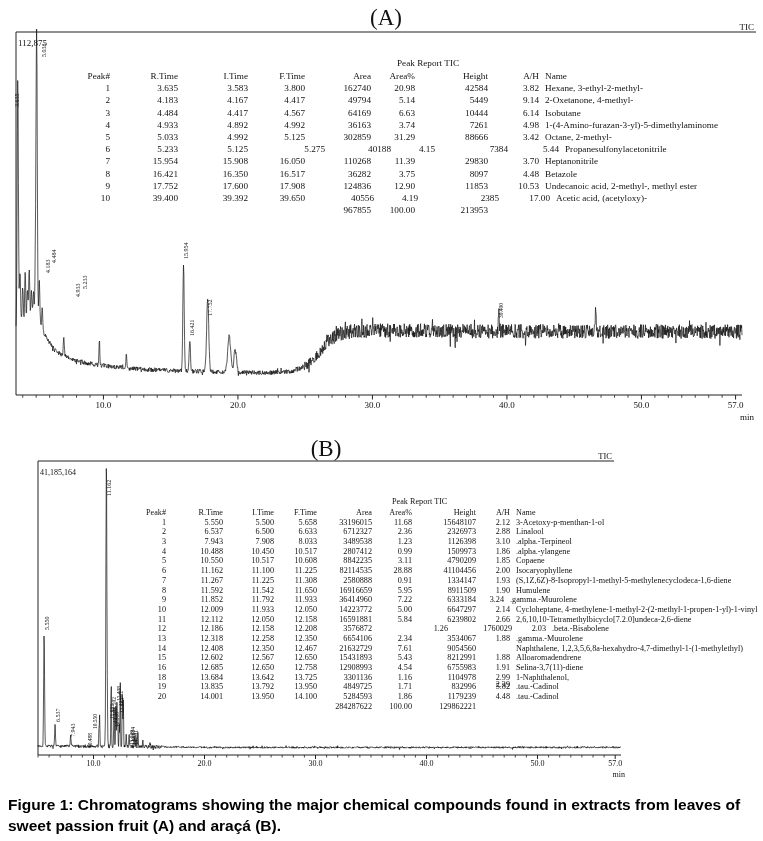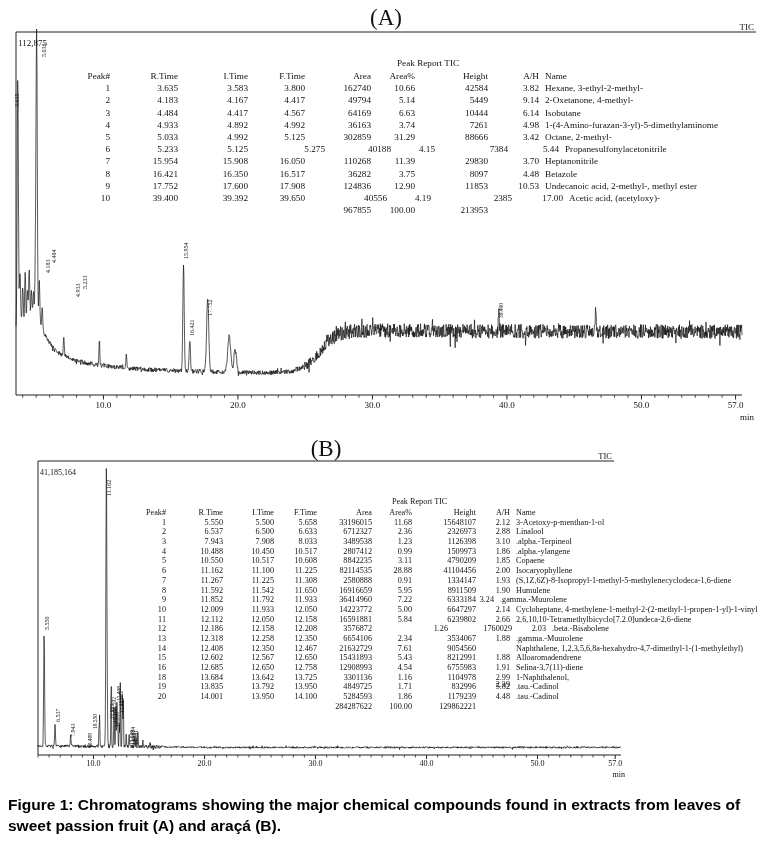--- a/index.html
+++ b/index.html
@@ -196,21 +196,21 @@
         <span class="pc" style="width: 73px;">Height</span>
         <span class="pc" style="width: 51px;">A/H</span>
         <span class="pname">Name</span>
       </div>
       <div class="prow" style="height: 12.2px; line-height: 12.2px;">
         <span class="pc" style="width: 26px;">1</span>
         <span class="pc" style="width: 68px;">3.635</span>
         <span class="pc" style="width: 70px;">3.583</span>
         <span class="pc" style="width: 57px;">3.800</span>
         <span class="pc" style="width: 66px;">162740</span>
-        <span class="pc" style="width: 44px;">10.66</span>
+        <span class="pc" style="width: 44px;">20.98</span>
         <span class="pc" style="width: 73px;">42584</span>
         <span class="pc" style="width: 51px;">3.82</span>
         <span class="pname">Hexane, 3-ethyl-2-methyl-</span>
       </div>
       <div class="prow" style="height: 12.2px; line-height: 12.2px;">
         <span class="pc" style="width: 26px;">2</span>
         <span class="pc" style="width: 68px;">4.183</span>
         <span class="pc" style="width: 70px;">4.167</span>
         <span class="pc" style="width: 57px;">4.417</span>
         <span class="pc" style="width: 66px;">49794</span>
@@ -294,21 +294,21 @@
         <span class="pc" style="width: 44px;">12.90</span>
         <span class="pc" style="width: 73px;">11853</span>
         <span class="pc" style="width: 51px;">10.53</span>
         <span class="pname">Undecanoic acid, 2-methyl-, methyl ester</span>
       </div>
       <div class="prow" style="height: 12.2px; line-height: 12.2px;">
         <span class="pc" style="width: 26px;">10</span>
         <span class="pc" style="width: 68px;">39.400</span>
         <span class="pc" style="width: 70px;">39.392</span>
         <span class="pc" style="width: 57px;">39.650</span>
-        <span class="pc" style="width: 69px; padding-left: 13px;">40556</span>
+        <span class="pc" style="width: 69px;">40556</span>
         <span class="pc" style="width: 44px;">4.19</span>
         <span class="pc" style="width: 81px;">2385</span>
         <span class="pc" style="width: 51px;">17.00</span>
         <span class="pname">Acetic acid, (acetyloxy)-</span>
       </div>
       <div class="prow" style="height: 12.2px; line-height: 12.2px;">
         <span class="pc" style="width: 26px;"></span>
         <span class="pc" style="width: 68px;"></span>
         <span class="pc" style="width: 70px;"></span>
         <span class="pc" style="width: 57px;"></span>
@@ -421,21 +421,21 @@
         <span class="pname">Humulene</span>
       </div>
       <div class="prow" style="height: 9.7px; line-height: 9.7px;">
         <span class="pc" style="width: 26px;">9</span>
         <span class="pc" style="width: 57px;">11.852</span>
         <span class="pc" style="width: 51px;">11.792</span>
         <span class="pc" style="width: 43px;">11.933</span>
         <span class="pc" style="width: 55px;">36414960</span>
         <span class="pc" style="width: 40px;">7.22</span>
         <span class="pc" style="width: 64px;">6333184</span>
-        <span class="pc" style="width: 18px;">3.24</span>
+        <span class="pc" style="width: 28px;">3.24</span>
         <span class="pname">.gamma.-Muurolene</span>
       </div>
       <div class="prow" style="height: 9.7px; line-height: 9.7px;">
         <span class="pc" style="width: 26px;">10</span>
         <span class="pc" style="width: 57px;">12.009</span>
         <span class="pc" style="width: 51px;">11.933</span>
         <span class="pc" style="width: 43px;">12.050</span>
         <span class="pc" style="width: 55px;">14223772</span>
         <span class="pc" style="width: 40px;">5.00</span>
         <span class="pc" style="width: 64px;">6647297</span>

